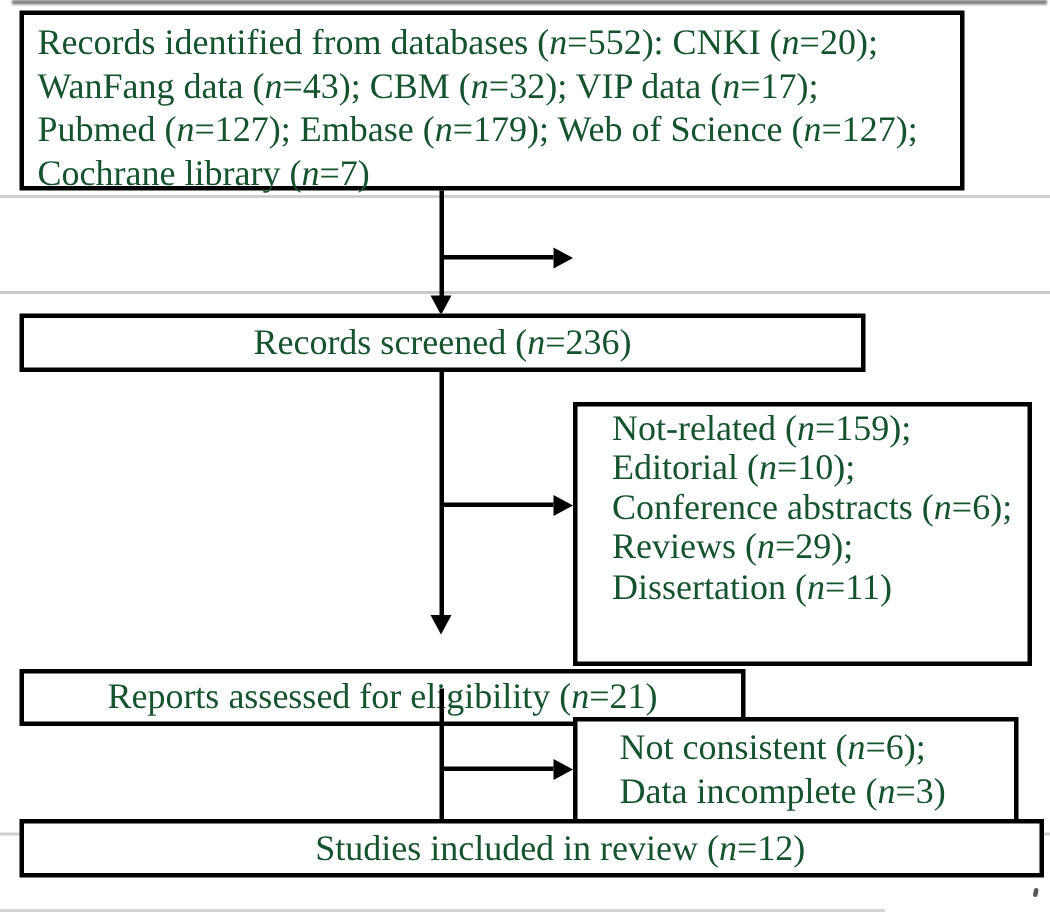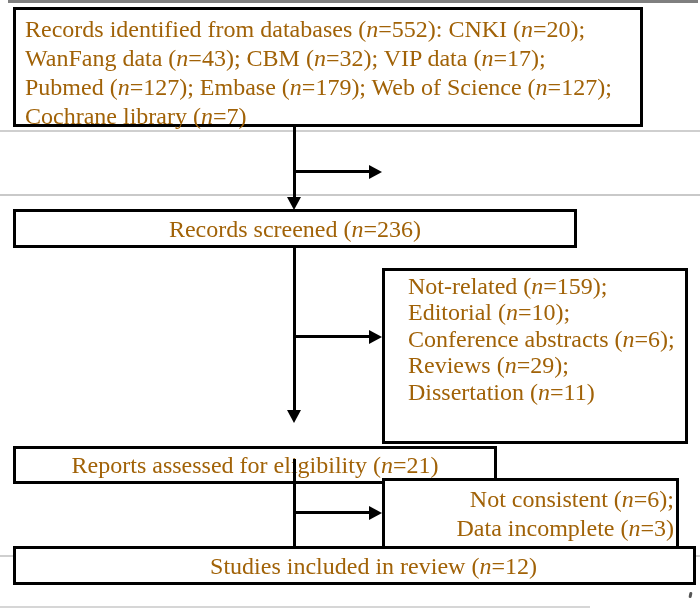--- a/index.html
+++ b/index.html
@@ -1,18 +1,18 @@
 <!DOCTYPE html>
 <html><head>
 <meta charset="utf-8">
 <style>
   html,body{margin:0;padding:0;background:#ffffff;}
   .canvas{
     position:relative;width:700px;height:612px;background:#ffffff;overflow:hidden;
-    font-family:"Liberation Serif","DejaVu Serif",serif;color:#a16207;
+    font-family:"Liberation Serif","DejaVu Serif",serif;color:#14532d;
   }
   .box{
     position:absolute;box-sizing:border-box;border:3px solid #000000;background:#ffffff;
     font-size:24px;line-height:28px;
   }
   .box i{font-style:italic;}
   .mid{display:flex;align-items:center;justify-content:center;text-align:center;}
   .vline,.hline{position:absolute;background:#000000;}
   .arrow-down{
     position:absolute;width:0;height:0;
@@ -58,19 +58,19 @@
 
   <div class="box" style="left:382px;top:268px;width:306px;height:176px;padding:2px 2px 0 23px;line-height:26.4px;">Not-related (<i>n</i>=159);<br>Editorial (<i>n</i>=10);<br>Conference abstracts (<i>n</i>=6);<br>Reviews (<i>n</i>=29);<br>Dissertation (<i>n</i>=11)</div>
 
   <div class="box mid" style="left:13px;top:446px;width:484px;height:38px;">Reports assessed for eligibility (<i>n</i>=21)</div>
 
   <div class="vline" style="left:293px;top:459px;width:3px;height:96px;"></div>
   <div class="arrow-down" style="left:287px;top:554px;"></div>
   <div class="hline" style="left:295px;top:511px;width:74px;height:3px;"></div>
   <div class="arrow-right" style="left:369px;top:506px;"></div>
 
-  <div class="box" style="left:382px;top:478px;width:297px;height:72px;padding:4px 2px 0 28px;line-height:29px;text-align:right;">Not consistent (<i>n</i>=6);<br>Data incomplete (<i>n</i>=3)</div>
+  <div class="box" style="left:382px;top:478px;width:297px;height:72px;padding:4px 2px 0 28px;line-height:29px;">Not consistent (<i>n</i>=6);<br>Data incomplete (<i>n</i>=3)</div>
 
   <div class="box mid" style="left:13px;top:546px;width:683px;height:39px;padding-left:38px;">Studies included in review (<i>n</i>=12)</div>
 
   <div class="artifact-dot" style="left:689px;top:592px;"></div>
 
 </div>
 
 </body></html>

